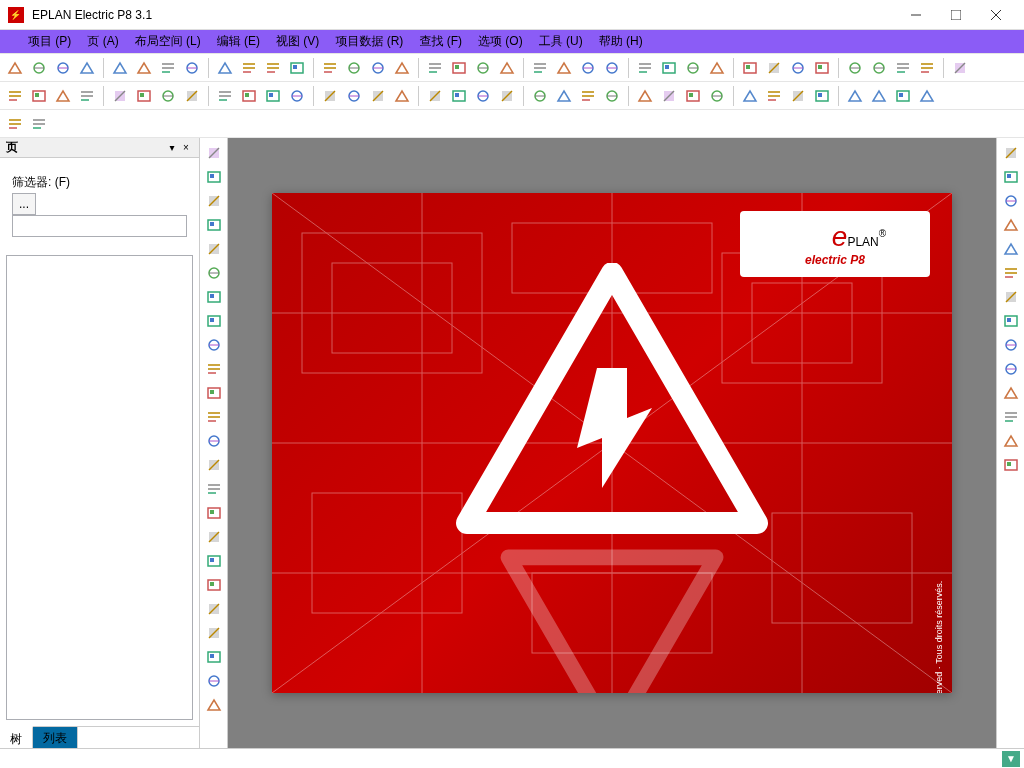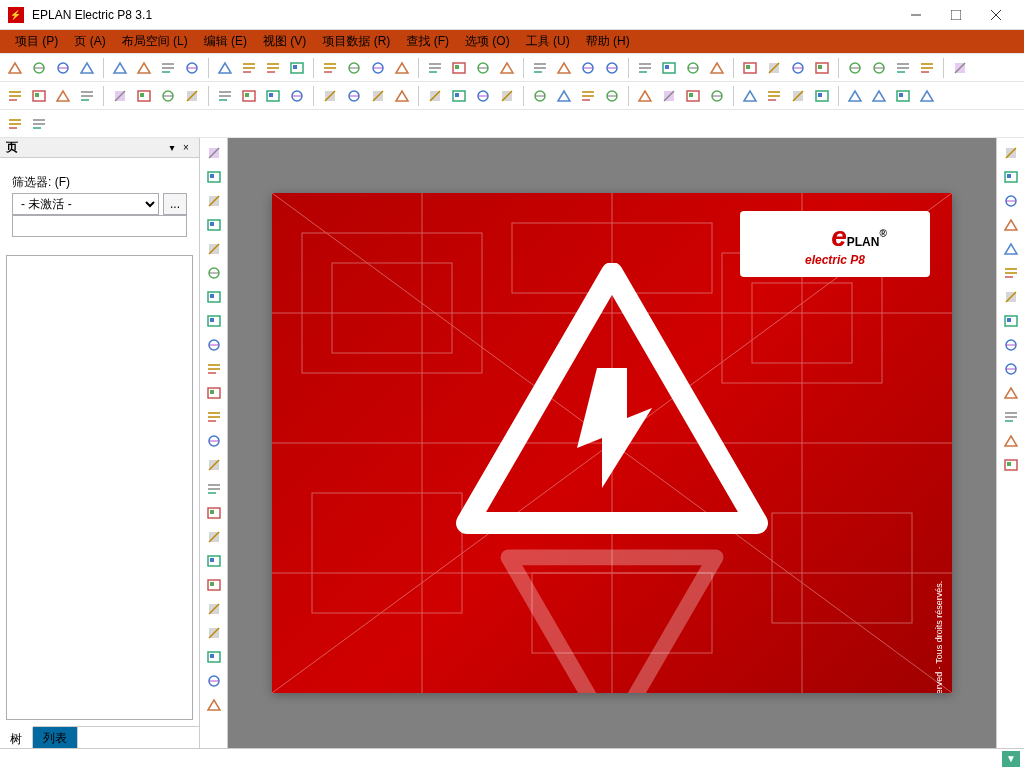--- a/index.html
+++ b/index.html
@@ -1,21 +1,21 @@
 <!DOCTYPE html>
 <html><head>
 <meta charset="utf-8">
 <style>
 * { box-sizing: border-box; margin: 0; padding: 0; font-family: "Microsoft YaHei", "Segoe UI", sans-serif; font-size: 12px; }
 body { background: #f0f0f0; width: 1024px; height: 768px; overflow: hidden; display: flex; flex-direction: column; }
 .titlebar { height: 30px; background: #fff; display: flex; align-items: center; padding: 0 8px; border-bottom: 1px solid #ddd; }
 .titlebar .app-icon { width: 16px; height: 16px; background: #c00; margin-right: 8px; display: flex; align-items: center; justify-content: center; color: #fff; font-size: 9px; font-weight: bold; }
 .titlebar .title { flex: 1; }
 .titlebar .win-btn { width: 40px; height: 28px; display: flex; align-items: center; justify-content: center; cursor: pointer; }
-.menubar { height: 24px; background: #c2410c; display: flex; padding: 0 7px; border-bottom: 1px solid #e5e5e5; }
+.menubar { height: 24px; background: #8b5cf6; display: flex; padding: 0 20px; border-bottom: 1px solid #e5e5e5; }
 .menubar .menu-item { padding: 3px 8px; cursor: pointer; }
 .toolbar { height: 28px; background: #fff; display: flex; align-items: center; padding: 2px 4px; border-bottom: 1px solid #e5e5e5; gap: 2px; flex-wrap: nowrap; overflow: hidden; }
 .tb-btn { width: 22px; height: 22px; display: flex; align-items: center; justify-content: center; cursor: pointer; border: 1px solid transparent; }
 .tb-sep { width: 1px; height: 20px; background: #ccc; margin: 0 3px; }
 .tb-svg { width: 16px; height: 16px; }
 .main { flex: 1; display: flex; overflow: hidden; }
 .side-panel { width: 200px; background: #fff; border-right: 1px solid #ccc; display: flex; flex-direction: column; }
 .side-title { height: 20px; background: #f0f0f0; border-bottom: 1px solid #ccc; display: flex; align-items: center; padding: 0 6px; }
 .side-title .t { flex: 1; font-weight: bold; }
 .side-title .pin, .side-title .close { width: 14px; height: 14px; display: flex; align-items: center; justify-content: center; cursor: pointer; font-size: 10px; }
@@ -32,21 +32,21 @@
 .canvas-area { flex: 1; display: flex; background: #a0a0a0; position: relative; }
 .left-tools { width: 28px; background: #fff; border-right: 1px solid #ccc; display: flex; flex-direction: column; padding: 4px 0; gap: 2px; align-items: center; }
 .right-tools { width: 28px; background: #fff; border-left: 1px solid #ccc; display: flex; flex-direction: column; padding: 4px 0; gap: 2px; align-items: center; }
 .canvas-center { flex: 1; display: flex; align-items: center; justify-content: center; position: relative; background: #808080; }
 .splash { width: 680px; height: 500px; background: linear-gradient(135deg, #b50000 0%, #d00000 50%, #a00000 100%); position: relative; overflow: hidden; box-shadow: 0 2px 10px rgba(0,0,0,0.3); }
 .splash-wireframe { position: absolute; inset: 0; opacity: 0.35; }
 .splash-wireframe line, .splash-wireframe rect { stroke: #fff; stroke-width: 1; fill: none; }
 .splash-triangle { position: absolute; left: 50%; top: 42%; transform: translate(-50%, -50%); }
 .splash-reflection { position: absolute; left: 50%; bottom: -50px; transform: translate(-50%, 0) scaleY(-1); opacity: 0.28; }
 .splash-logo { position: absolute; right: 22px; top: 18px; width: 190px; height: 66px; background: #fff; border-radius: 4px; display: flex; flex-direction: column; align-items: center; justify-content: center; }
-.splash-logo .l1 { font-size: 24px; font-weight: bold; margin-left: 48px; }
+.splash-logo .l1 { font-size: 24px; font-weight: normal; margin-left: 48px; }
 .splash-logo .l1 .e { color: #c00; font-style: italic; font-size: 28px; }
 .splash-logo .l2 { font-size: 12px; color: #c00; font-style: italic; font-weight: bold; }
 .splash-copy { position: absolute; right: 8px; bottom: 14px; color: #fff; font-size: 9px; transform: rotate(-90deg); transform-origin: right bottom; white-space: nowrap; width: 420px; text-align: left; }
 .statusbar { height: 20px; background: #fff; border-top: 1px solid #ccc; display: flex; align-items: center; justify-content: flex-end; padding: 0 4px; }
 .status-arrow { width: 18px; height: 16px; background: #4a8; color: #fff; display: flex; align-items: center; justify-content: center; font-size: 10px; }
 </style>
 </head>
 <body>
 
 <div class="titlebar">
@@ -559,23 +559,20 @@
 <div class="main">
   <div class="side-panel">
     <div class="side-title">
       <span class="t">页</span>
       <span class="pin">▾</span>
       <span class="close">×</span>
     </div>
     <div class="side-body">
       <div class="side-label">筛选器: (F)</div>
       <div class="side-row">
-        <select class="side-select">
-          <option>- 未激活 -</option>
-        </select>
         <button class="side-morebtn">...</button>
       </div>
       <input class="side-input" value="" style="">
     </div>
     <div class="side-tree"></div>
     <div class="side-tabs">
       <div class="side-tab active">树</div>
       <div class="side-tab">列表</div>
     </div>
   </div>

